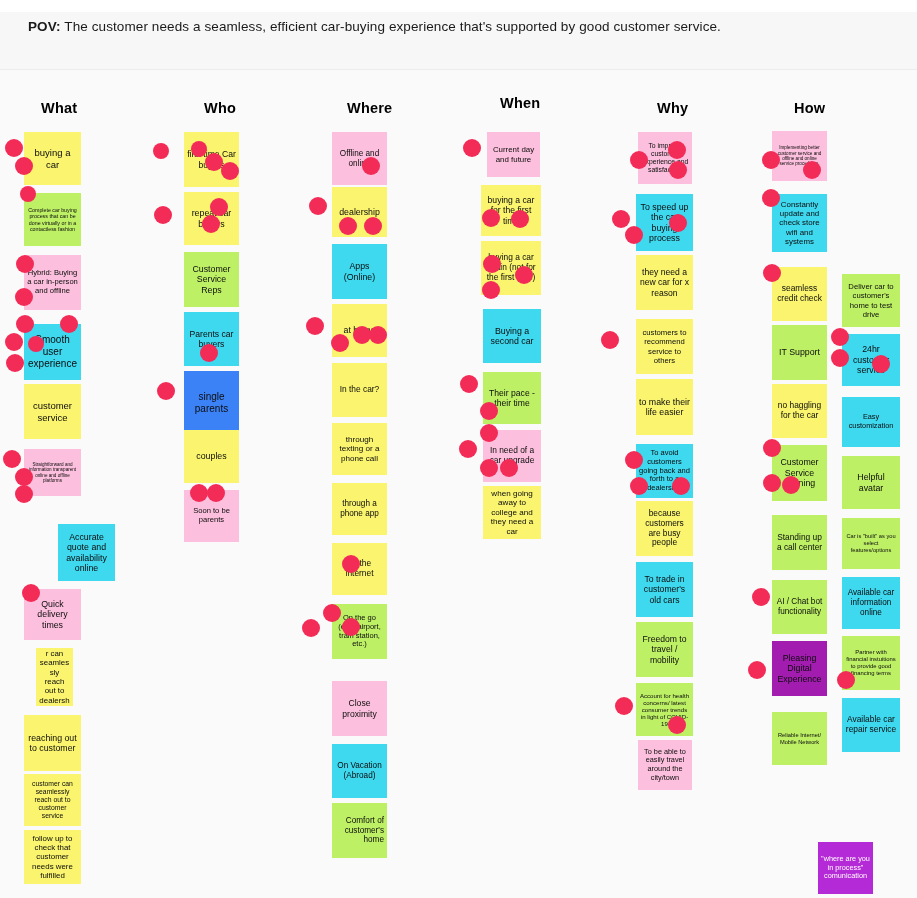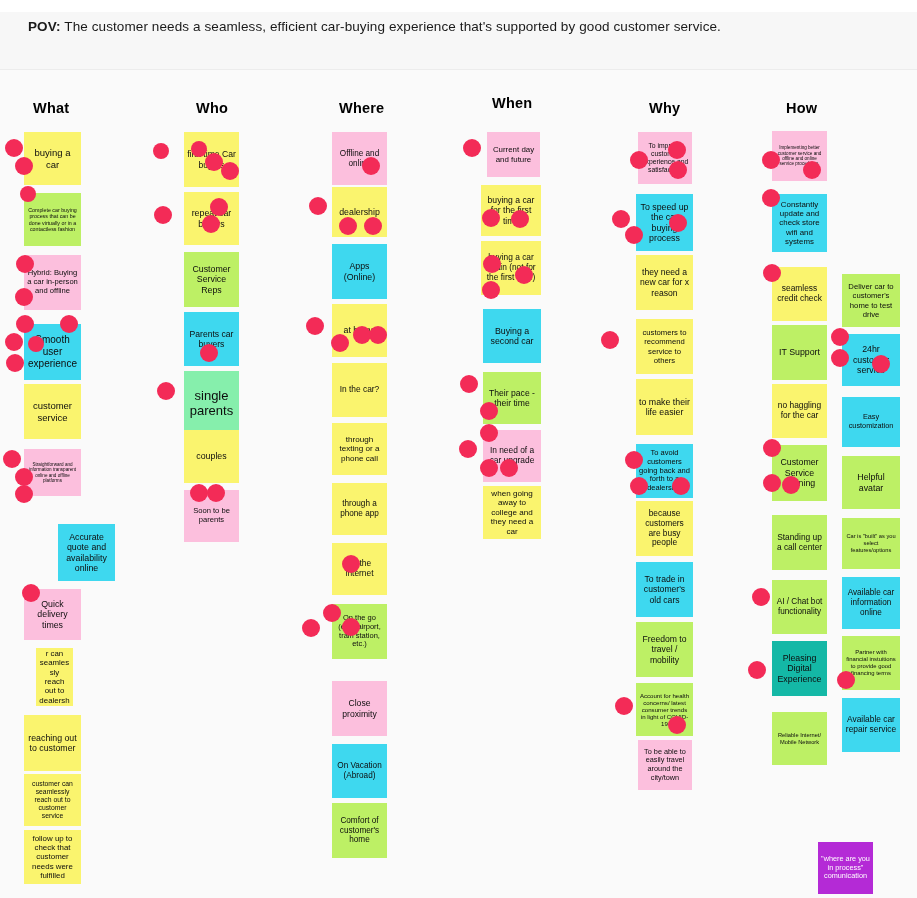--- a/index.html
+++ b/index.html
@@ -40,20 +40,21 @@
   .hdr-line b { font-weight: bold; }
   #hdr-pov { top: 7px; }
   #hdr-hyp { top: 30px; }
 
   .col-title {
     position: absolute;
     font-size: 14.5px;
     font-weight: bold;
     color: #000000;
     letter-spacing: 0.2px;
+    margin-left: 8px;
   }
 
   .note {
     position: absolute;
     box-sizing: border-box;
     display: flex;
     align-items: center;
     justify-content: center;
     text-align: center;
     color: #0d0d0d;
@@ -132,21 +133,21 @@
       </div>
       <div class="note" style="left: 184px; top: 180px; width: 55px; height: 53px; background: rgb(250, 244, 110); font-size: 8.8px;">
         <span>repeat car buyers</span>
       </div>
       <div class="note" style="left: 184px; top: 240px; width: 55px; height: 55px; background: rgb(189, 240, 101); font-size: 8.8px;">
         <span>Customer Service Reps</span>
       </div>
       <div class="note" style="left: 184px; top: 300px; width: 55px; height: 54px; background: rgb(62, 216, 239); font-size: 8.6px;">
         <span>Parents car buyers</span>
       </div>
-      <div class="note" style="left: 184px; top: 359px; width: 55px; height: 64px; background: #86efac; font-size: 13px;">
+      <div class="note" style="left: 184px; top: 359px; width: 55px; height: 64px; background: #3b82f6; font-size: 10px;">
         <span>single parents</span>
       </div>
       <div class="note" style="left: 184px; top: 418px; width: 55px; height: 53px; background: rgb(250, 244, 110); font-size: 8.8px;">
         <span>couples</span>
       </div>
       <div class="note" style="left: 184px; top: 478px; width: 55px; height: 52px; background: rgb(252, 191, 221); font-size: 7.6px;">
         <span>Soon to be parents</span>
       </div>
       <div class="note" style="left: 332px; top: 120px; width: 55px; height: 53px; background: rgb(252, 191, 221); font-size: 8.2px;">
         <span>Offline and online</span>
@@ -174,21 +175,21 @@
       </div>
       <div class="note" style="left: 332px; top: 592px; width: 55px; height: 55px; background: rgb(189, 240, 101); font-size: 7.5px;">
         <span>On the go (e.g., airport, train station, etc.)</span>
       </div>
       <div class="note" style="left: 332px; top: 669px; width: 55px; height: 55px; background: rgb(252, 191, 221); font-size: 8.6px;">
         <span>Close proximity</span>
       </div>
       <div class="note" style="left: 332px; top: 732px; width: 55px; height: 54px; background: rgb(62, 216, 239); font-size: 8.2px;">
         <span>On Vacation (Abroad)</span>
       </div>
-      <div class="note" style="left: 332px; top: 791px; width: 55px; height: 55px; background: rgb(189, 240, 101); font-size: 8.2px;">
+      <div class="note" style="left: 332px; top: 791px; width: 55px; height: 55px; background: rgb(189, 240, 101); font-size: 8.2px; text-align: right;">
         <span>Comfort of customer's home</span>
       </div>
       <div class="note" style="left: 487px; top: 120px; width: 53px; height: 45px; background: rgb(252, 191, 221); font-size: 7.9px;">
         <span>Current day and future</span>
       </div>
       <div class="note" style="left: 481px; top: 173px; width: 60px; height: 51px; background: rgb(250, 244, 110); font-size: 8.6px;">
         <span>buying a car for the first time</span>
       </div>
       <div class="note" style="left: 481px; top: 229px; width: 60px; height: 54px; background: rgb(250, 244, 110); font-size: 8.4px;">
         <span>buying a car again (not for the first time)</span>
@@ -255,21 +256,21 @@
       </div>
       <div class="note" style="left: 772px; top: 433px; width: 55px; height: 56px; background: rgb(189, 240, 101); font-size: 8.8px;">
         <span>Customer Service Training</span>
       </div>
       <div class="note" style="left: 772px; top: 503px; width: 55px; height: 55px; background: rgb(189, 240, 101); font-size: 8.4px;">
         <span>Standing up a call center</span>
       </div>
       <div class="note" style="left: 772px; top: 568px; width: 55px; height: 54px; background: rgb(189, 240, 101); font-size: 8.2px;">
         <span>AI / Chat bot functionality</span>
       </div>
-      <div class="note" style="left: 772px; top: 629px; width: 55px; height: 55px; background: #14b8a6; font-size: 8.8px;">
+      <div class="note" style="left: 772px; top: 629px; width: 55px; height: 55px; background: #a21caf; font-size: 8.8px;">
         <span>Pleasing Digital Experience</span>
       </div>
       <div class="note" style="left: 772px; top: 700px; width: 55px; height: 53px; background: rgb(189, 240, 101); font-size: 5.7px;">
         <span>Reliable Internet/ Mobile Network</span>
       </div>
       <div class="note" style="left: 842px; top: 262px; width: 58px; height: 53px; background: rgb(189, 240, 101); font-size: 7.7px;">
         <span>Deliver car to customer's home to test drive</span>
       </div>
       <div class="note" style="left: 842px; top: 322px; width: 58px; height: 52px; background: rgb(62, 216, 239); font-size: 8.8px;">
         <span>24hr customer service</span>

